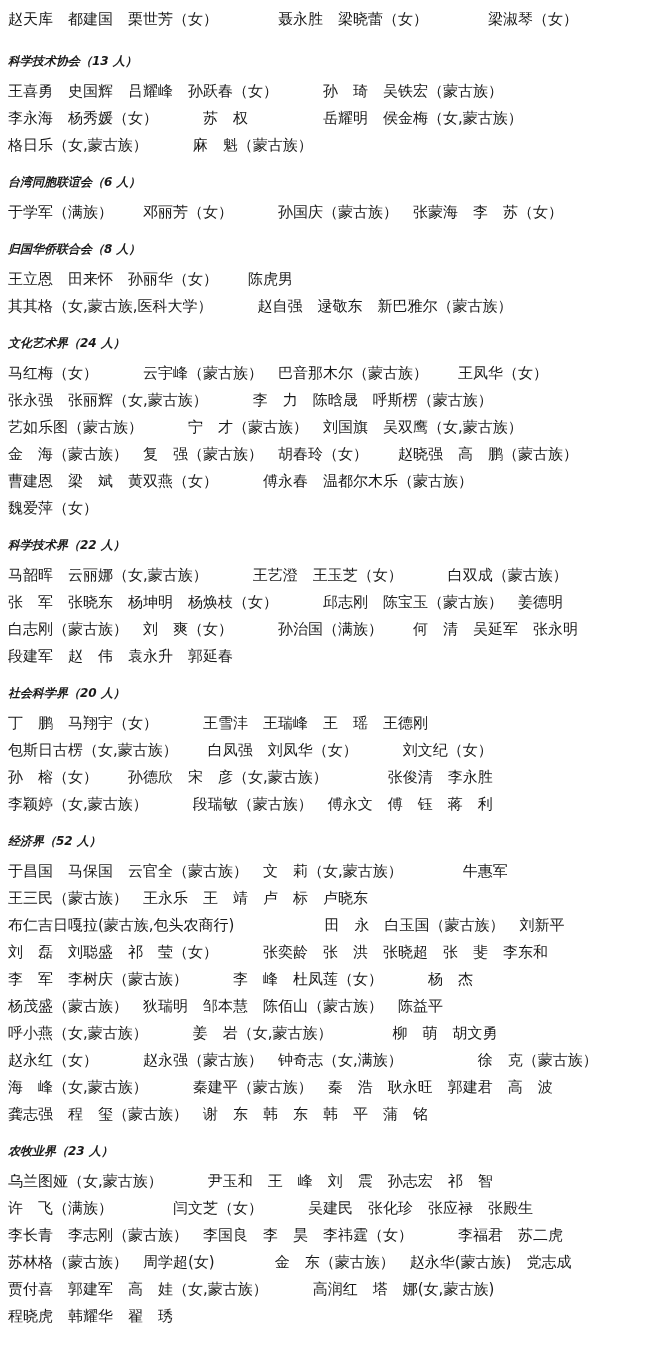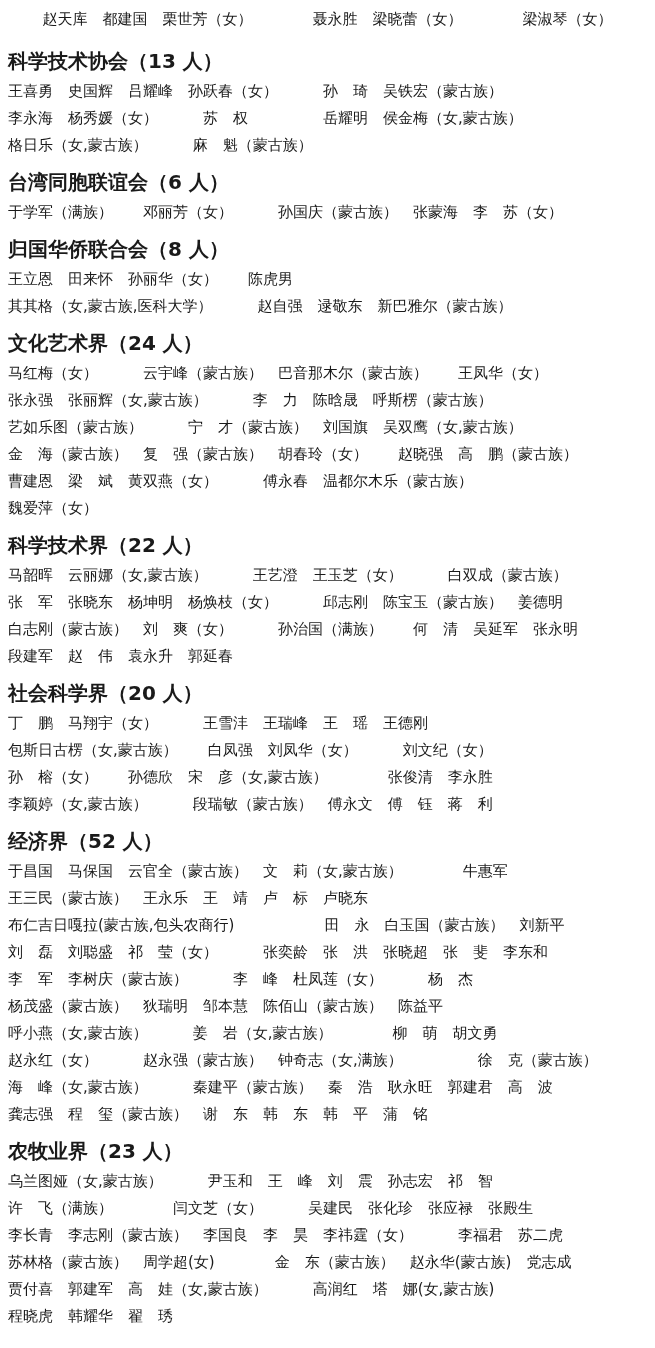--- a/index.html
+++ b/index.html
@@ -16,32 +16,32 @@
     width: 655px;
     box-sizing: border-box;
     padding: 4px 8px 10px 8px;
   }
   .toprow {
     font-size: 15px;
     line-height: 30px;
     white-space: nowrap;
     letter-spacing: 0px;
     margin-bottom: 6px;
-    text-align: center;
   }
   .section {
     margin-bottom: 2px;
   }
   .section-title {
-    font-size: 20px;
+    font-size: 12px;
     font-weight: bold;
     line-height: 30px;
     padding-top: 6px;
     padding-bottom: 2px;
     white-space: nowrap;
+    font-style: italic;
   }
   .name-line {
     font-size: 15px;
     line-height: 27px;
     white-space: nowrap;
   }
 </style>
 </head>
 <body>
 

